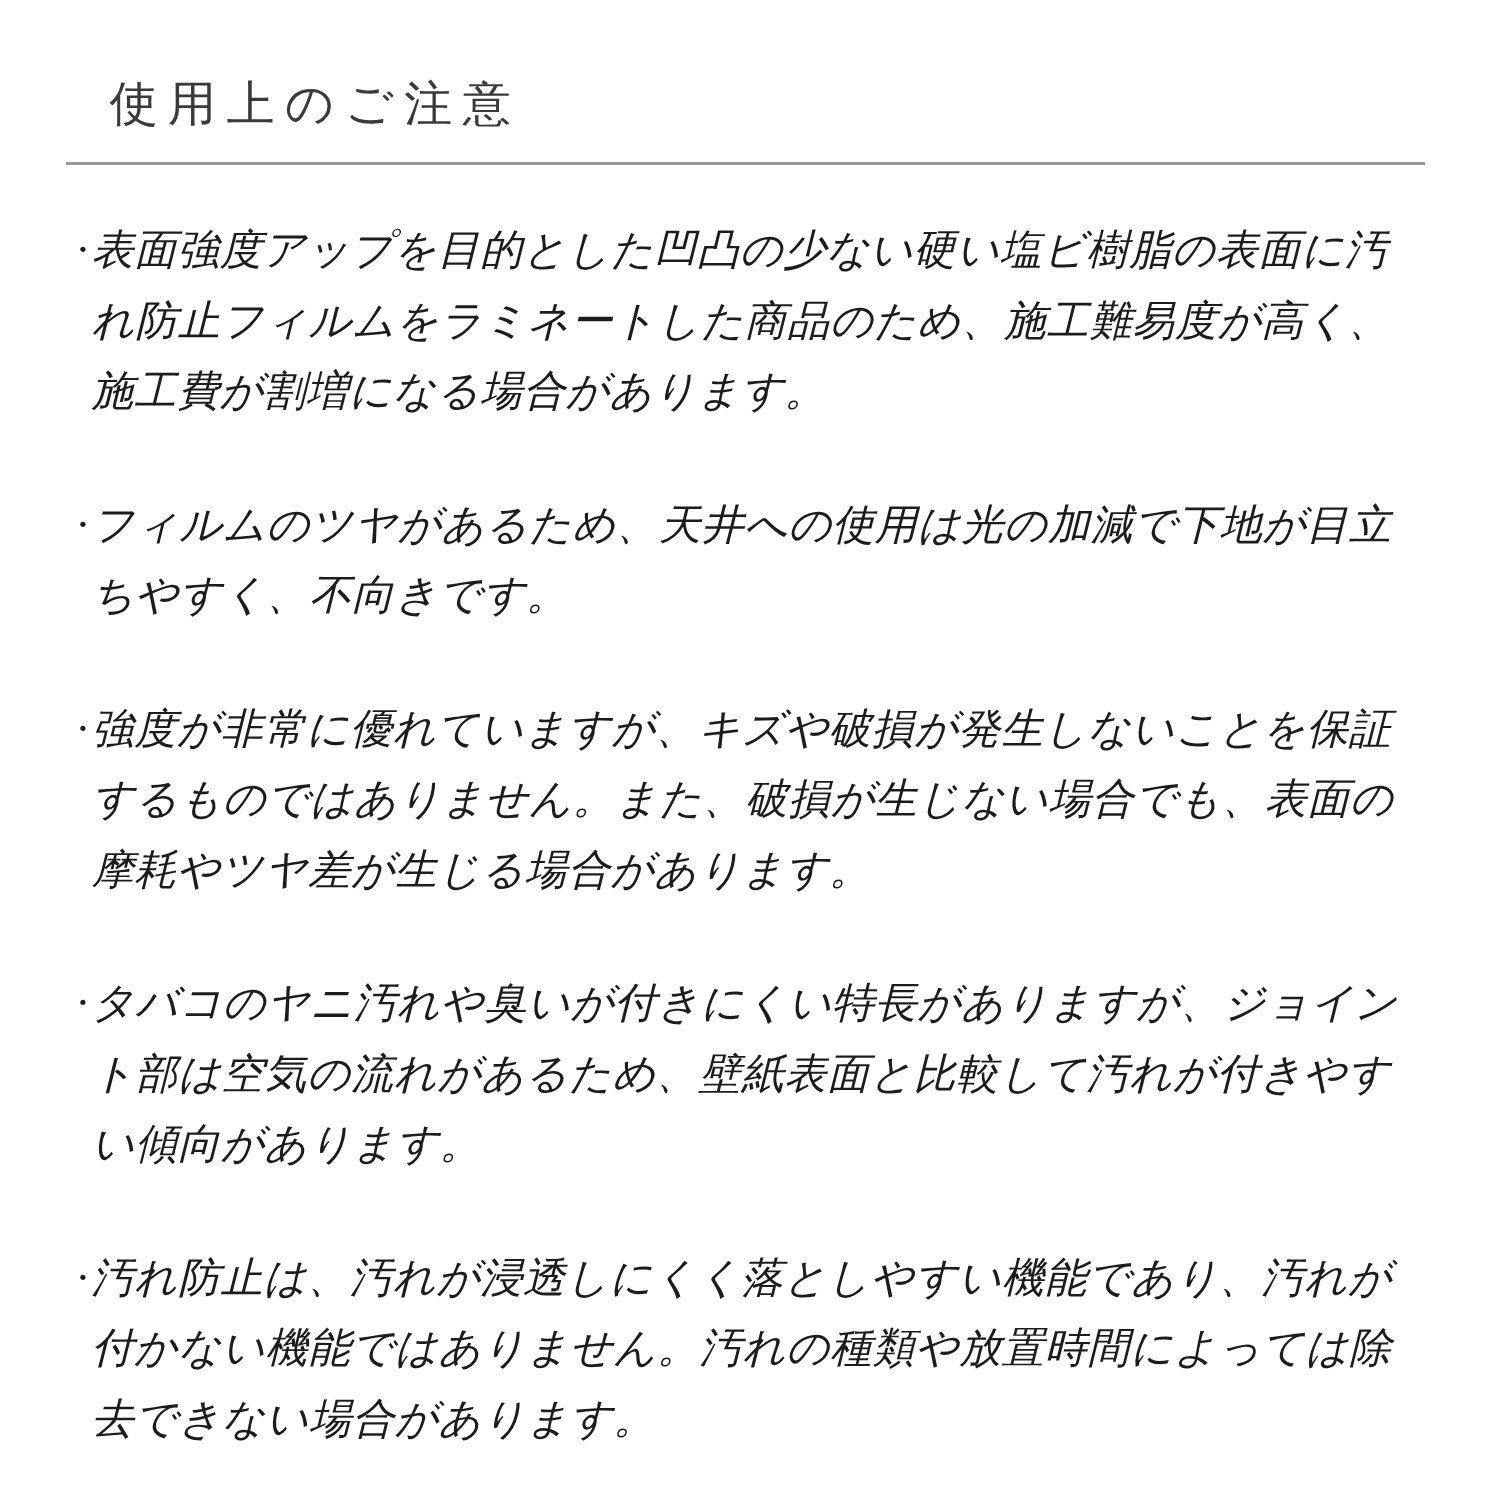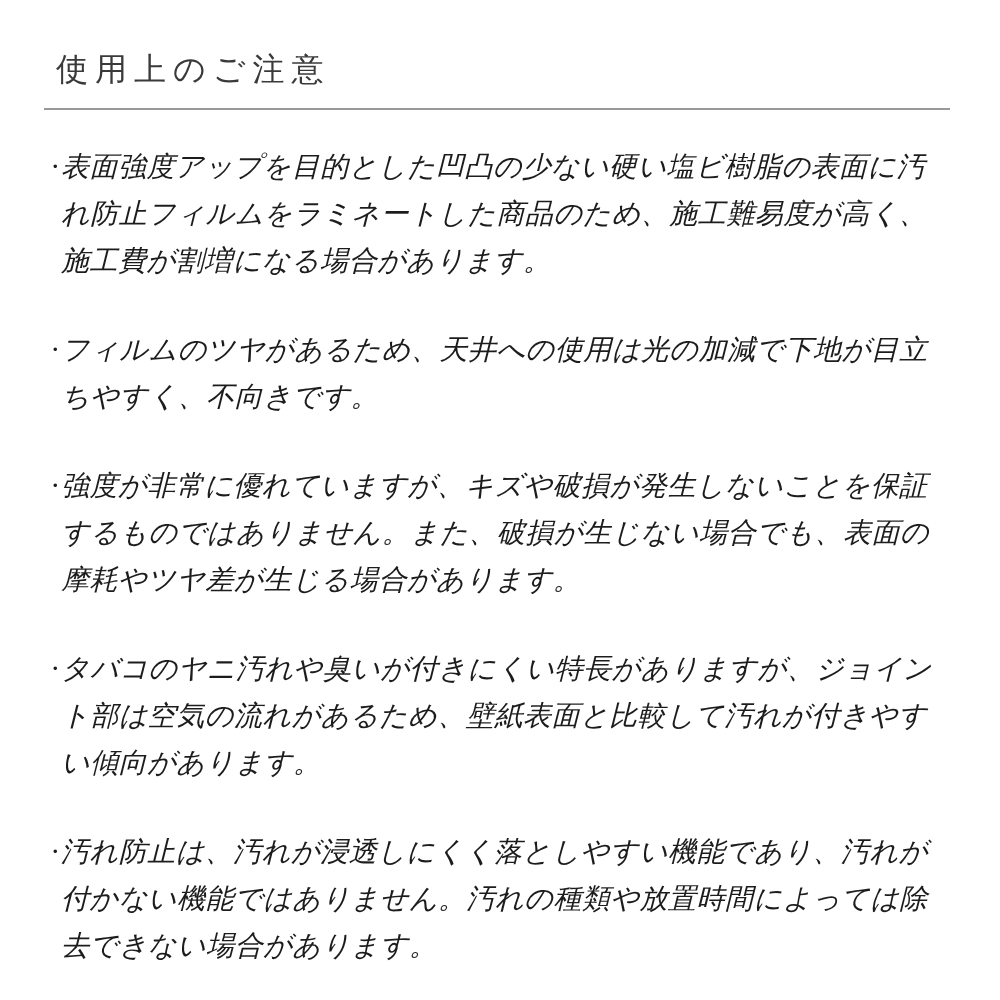--- a/index.html
+++ b/index.html
@@ -11,21 +11,21 @@
   .page {
     position: relative;
     width: 1000px;
     height: 1000px;
     background: #ffffff;
     box-sizing: border-box;
     padding: 50px 50px 0 44px;
     overflow: hidden;
   }
   .doc-title {
-    margin: 0 0 0 12px;
+    margin: 0 0 0 29px;
     font-size: 32px;
     font-weight: 400;
     color: #3a3a3a;
     letter-spacing: 7px;
     line-height: 1.2;
   }
   .title-divider {
     border: none;
     border-top: 2px solid #999999;
     margin: 20px 0 0 0;

